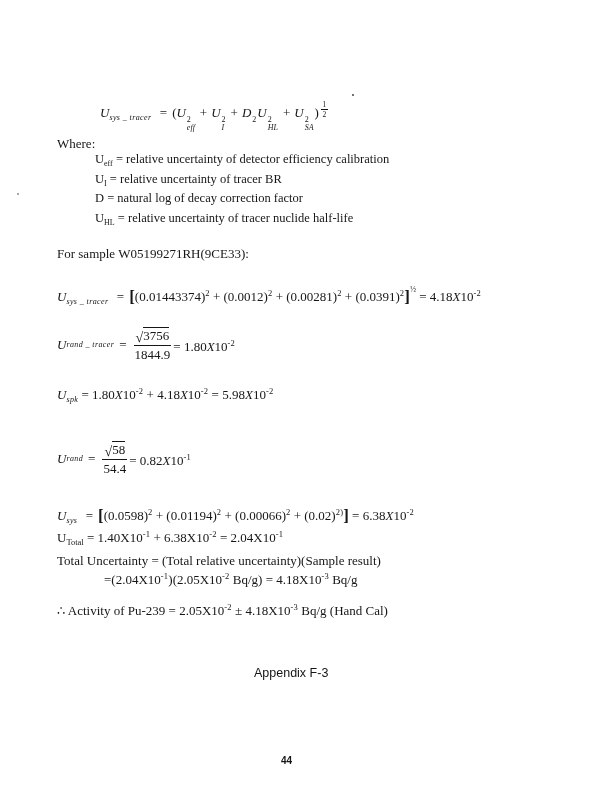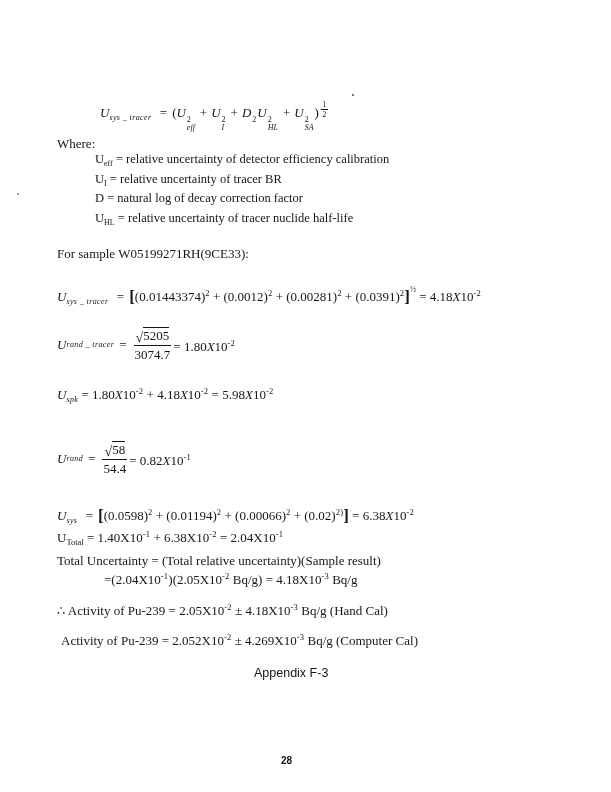--- a/index.html
+++ b/index.html
@@ -83,23 +83,23 @@
     <span class="eqsign">=</span><span class="bb">[</span><span><span>(0.01443374)</span><span class="sup">2</span><span> + (0.0012)</span><span class="sup">2</span><span> + (0.00281)</span><span class="sup">2</span><span> + (0.0391)</span><span class="sup">2</span></span><span class="bb">]</span><span class="brexp">½</span><span><span> = 4.18</span><span class="i">X</span><span>10</span><span class="sup">-2</span></span>
   </div>
 
   <div class="abs eqline flexline" style="left:57px;top:327px;">
     <span class="var">U</span>
       <span class="vsub">rand _ tracer</span>
     <span class="eqsign">=</span>
     <span class="frac">
       <span class="fnum">
           <span class="radsign">√</span>
-          <span class="radicand">5205</span>
+          <span class="radicand">3756</span>
         </span>
-      <span class="fden">3074.7</span>
+      <span class="fden">1844.9</span>
     </span>
     <span><span> = 1.80</span><span class="i">X</span><span>10</span><span class="sup">-2</span></span>
   </div>
 
   <div class="abs eqline" style="left:57px;top:383px;">
     <span class="var">U</span><span class="vsub">spk</span><span><span> = 1.80</span><span class="i">X</span><span>10</span><span class="sup">-2</span><span> + 4.18</span><span class="i">X</span><span>10</span><span class="sup">-2</span><span> = 5.98</span><span class="i">X</span><span>10</span><span class="sup">-2</span></span>
   </div>
 
   <div class="abs eqline flexline" style="left:57px;top:441px;">
     <span class="var">U</span>
@@ -119,18 +119,17 @@
     <span class="var">U</span><span class="vsub">sys</span>
     <span class="eqsign">=</span><span class="bb">[</span><span><span>(0.0598)</span><span class="sup">2</span><span> + (0.01194)</span><span class="sup">2</span><span> + (0.00066)</span><span class="sup">2</span><span> + (0.02)</span><span class="sup">2)</span></span><span class="bb">]</span><span><span> = 6.38</span><span class="i">X</span><span>10</span><span class="sup">-2</span></span>
   </div>
 
   <div class="abs eqline" style="left:57px;top:526px;"><span>U</span><span class="sub">Total</span><span> = 1.40X10</span><span class="sup">-1</span><span> + 6.38X10</span><span class="sup">-2</span><span> = 2.04X10</span><span class="sup">-1</span></div>
 
   <div class="abs t13" style="left:57px;top:553px;">Total Uncertainty = (Total relative uncertainty)(Sample result)</div>
   <div class="abs t13" style="left:104px;top:568px;"><span>=(2.04X10</span><span class="sup">-1</span><span>)(2.05X10</span><span class="sup">-2</span><span> Bq/g) = 4.18X10</span><span class="sup">-3</span><span> Bq/g</span></div>
 
   <div class="abs t13" style="left:57px;top:599px;"><span>∴ Activity of Pu-239 = 2.05X10</span><span class="sup">-2</span><span> ± 4.18X10</span><span class="sup">-3</span><span> Bq/g (Hand Cal)</span></div>
-  <div class="abs t13" style="left:61px;top:629px;"><span>Activity of Pu-239 = 2.052X10</span><span class="sup">-2</span><span> ± 4.269X10</span><span class="sup">-3</span><span> Bq/g (Computer Cal)</span></div>
 
   <div class="abs appendix" style="left:254px;top:666px;">Appendix F-3</div>
-  <div class="abs pagenum" style="left:281px;top:755px;">28</div>
+  <div class="abs pagenum" style="left:281px;top:755px;">44</div>
 
 </div>
 
 </body></html>

